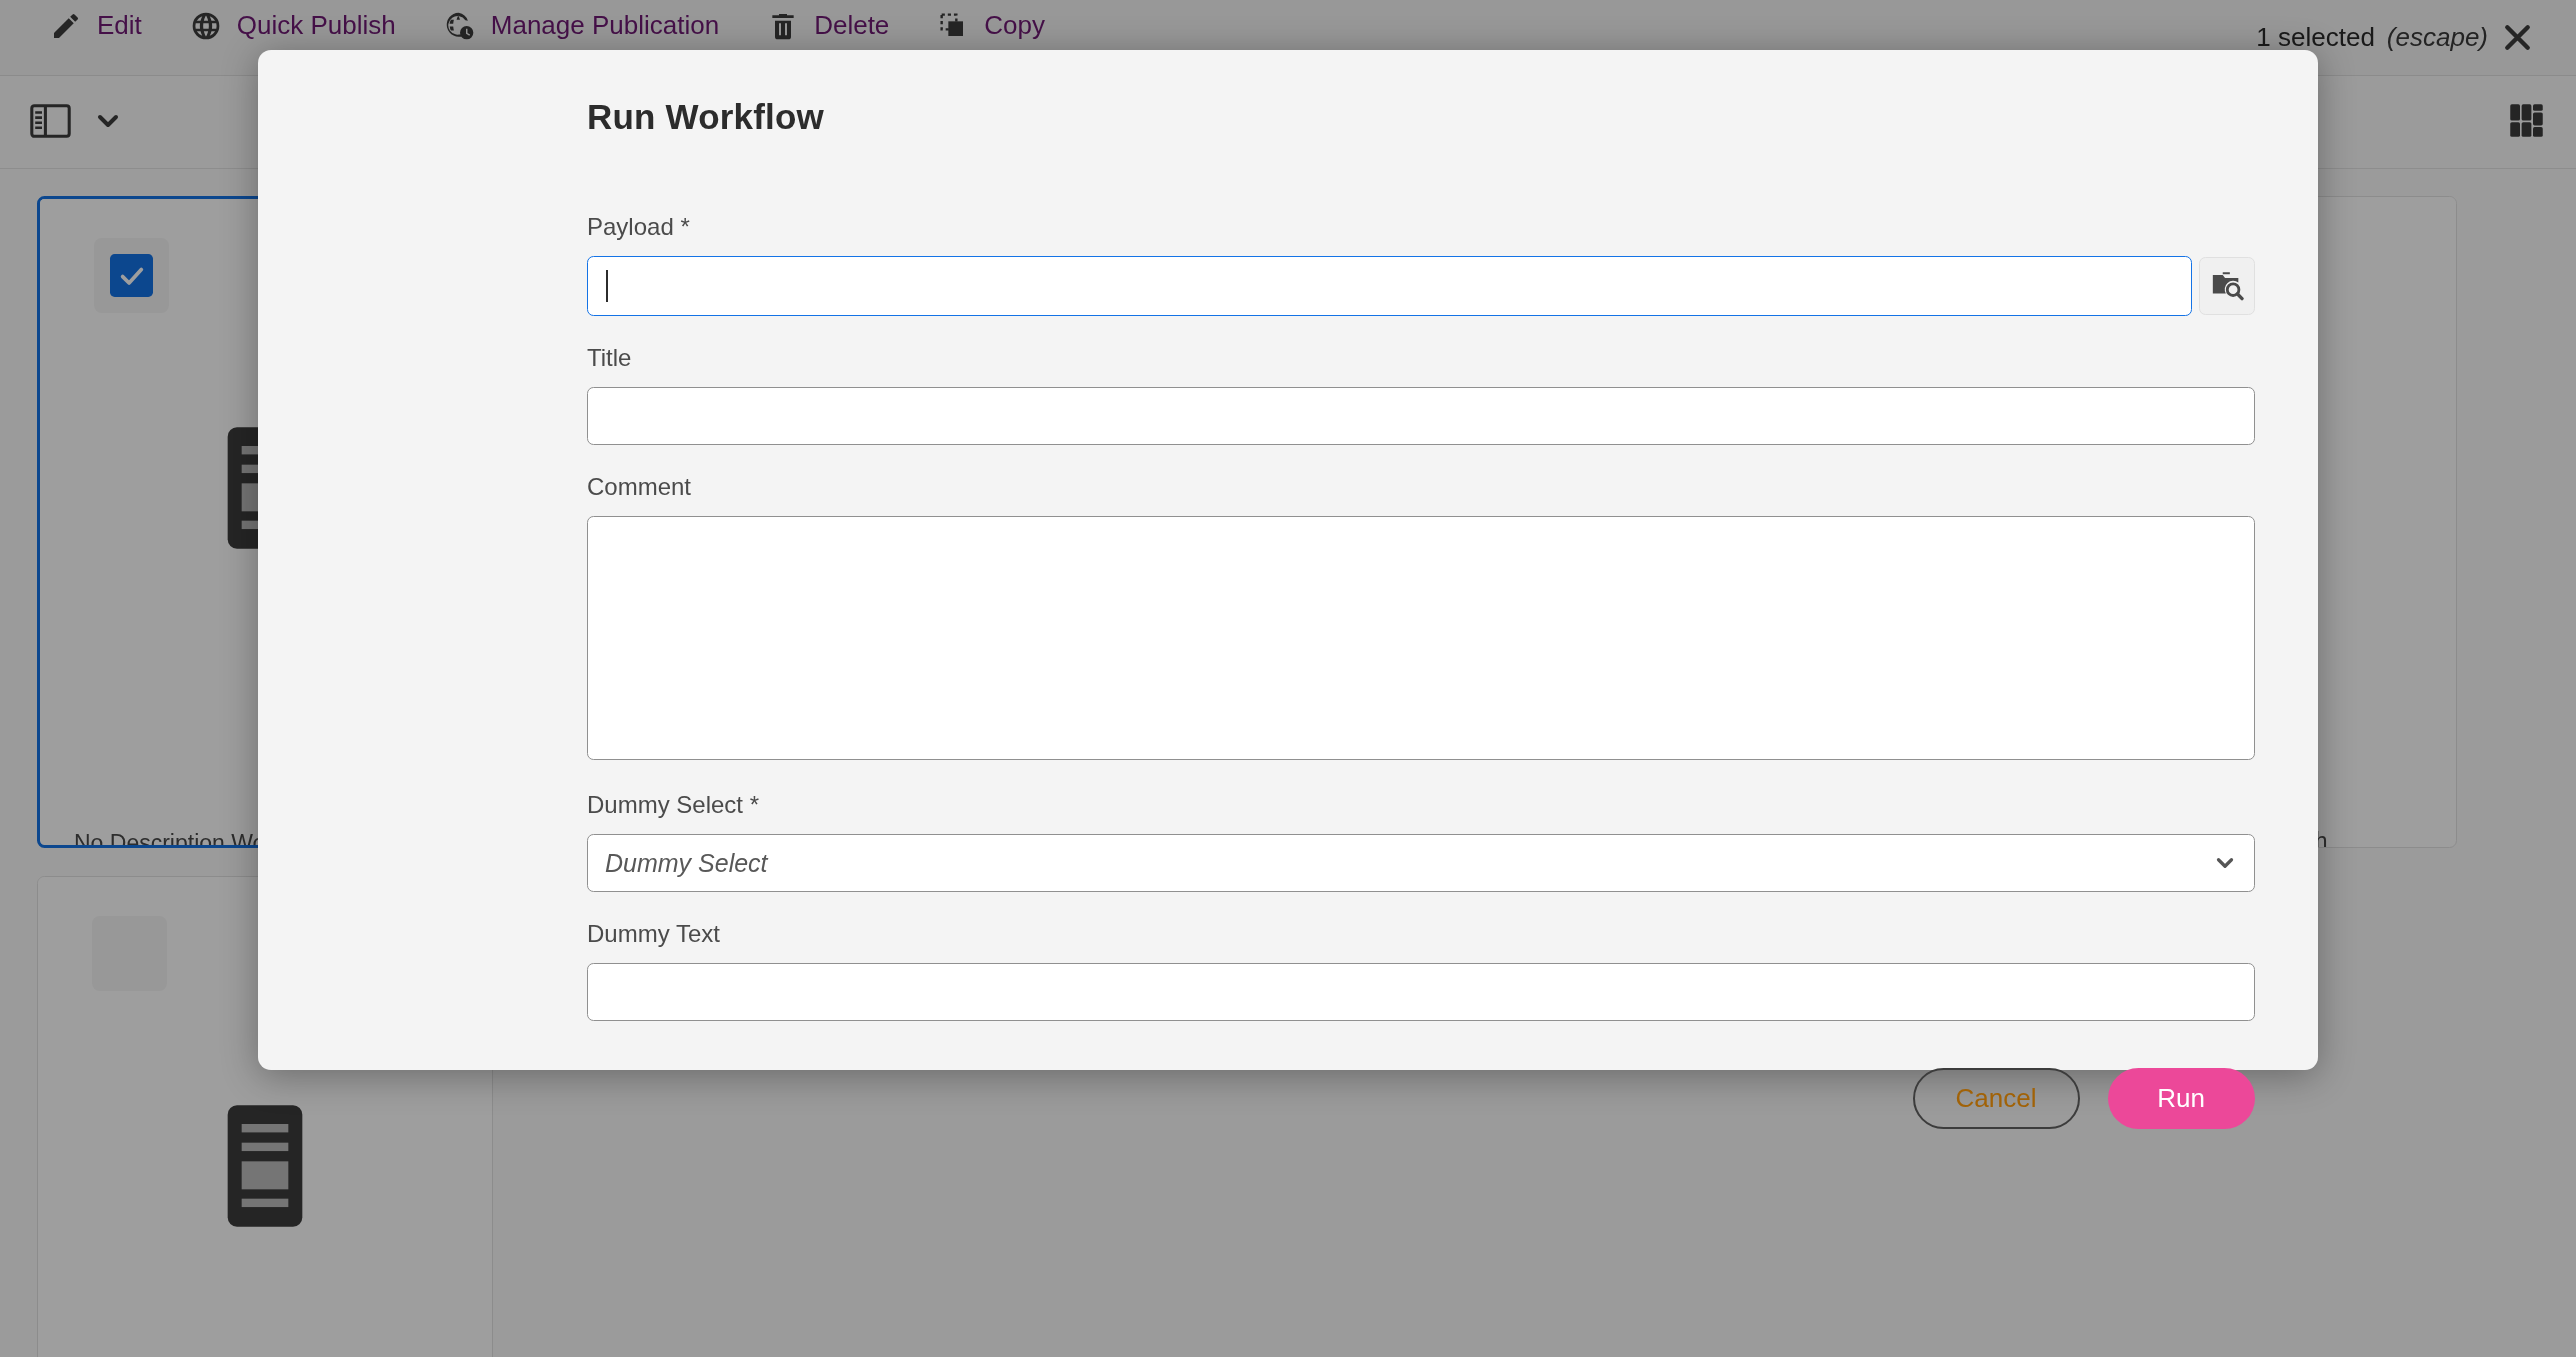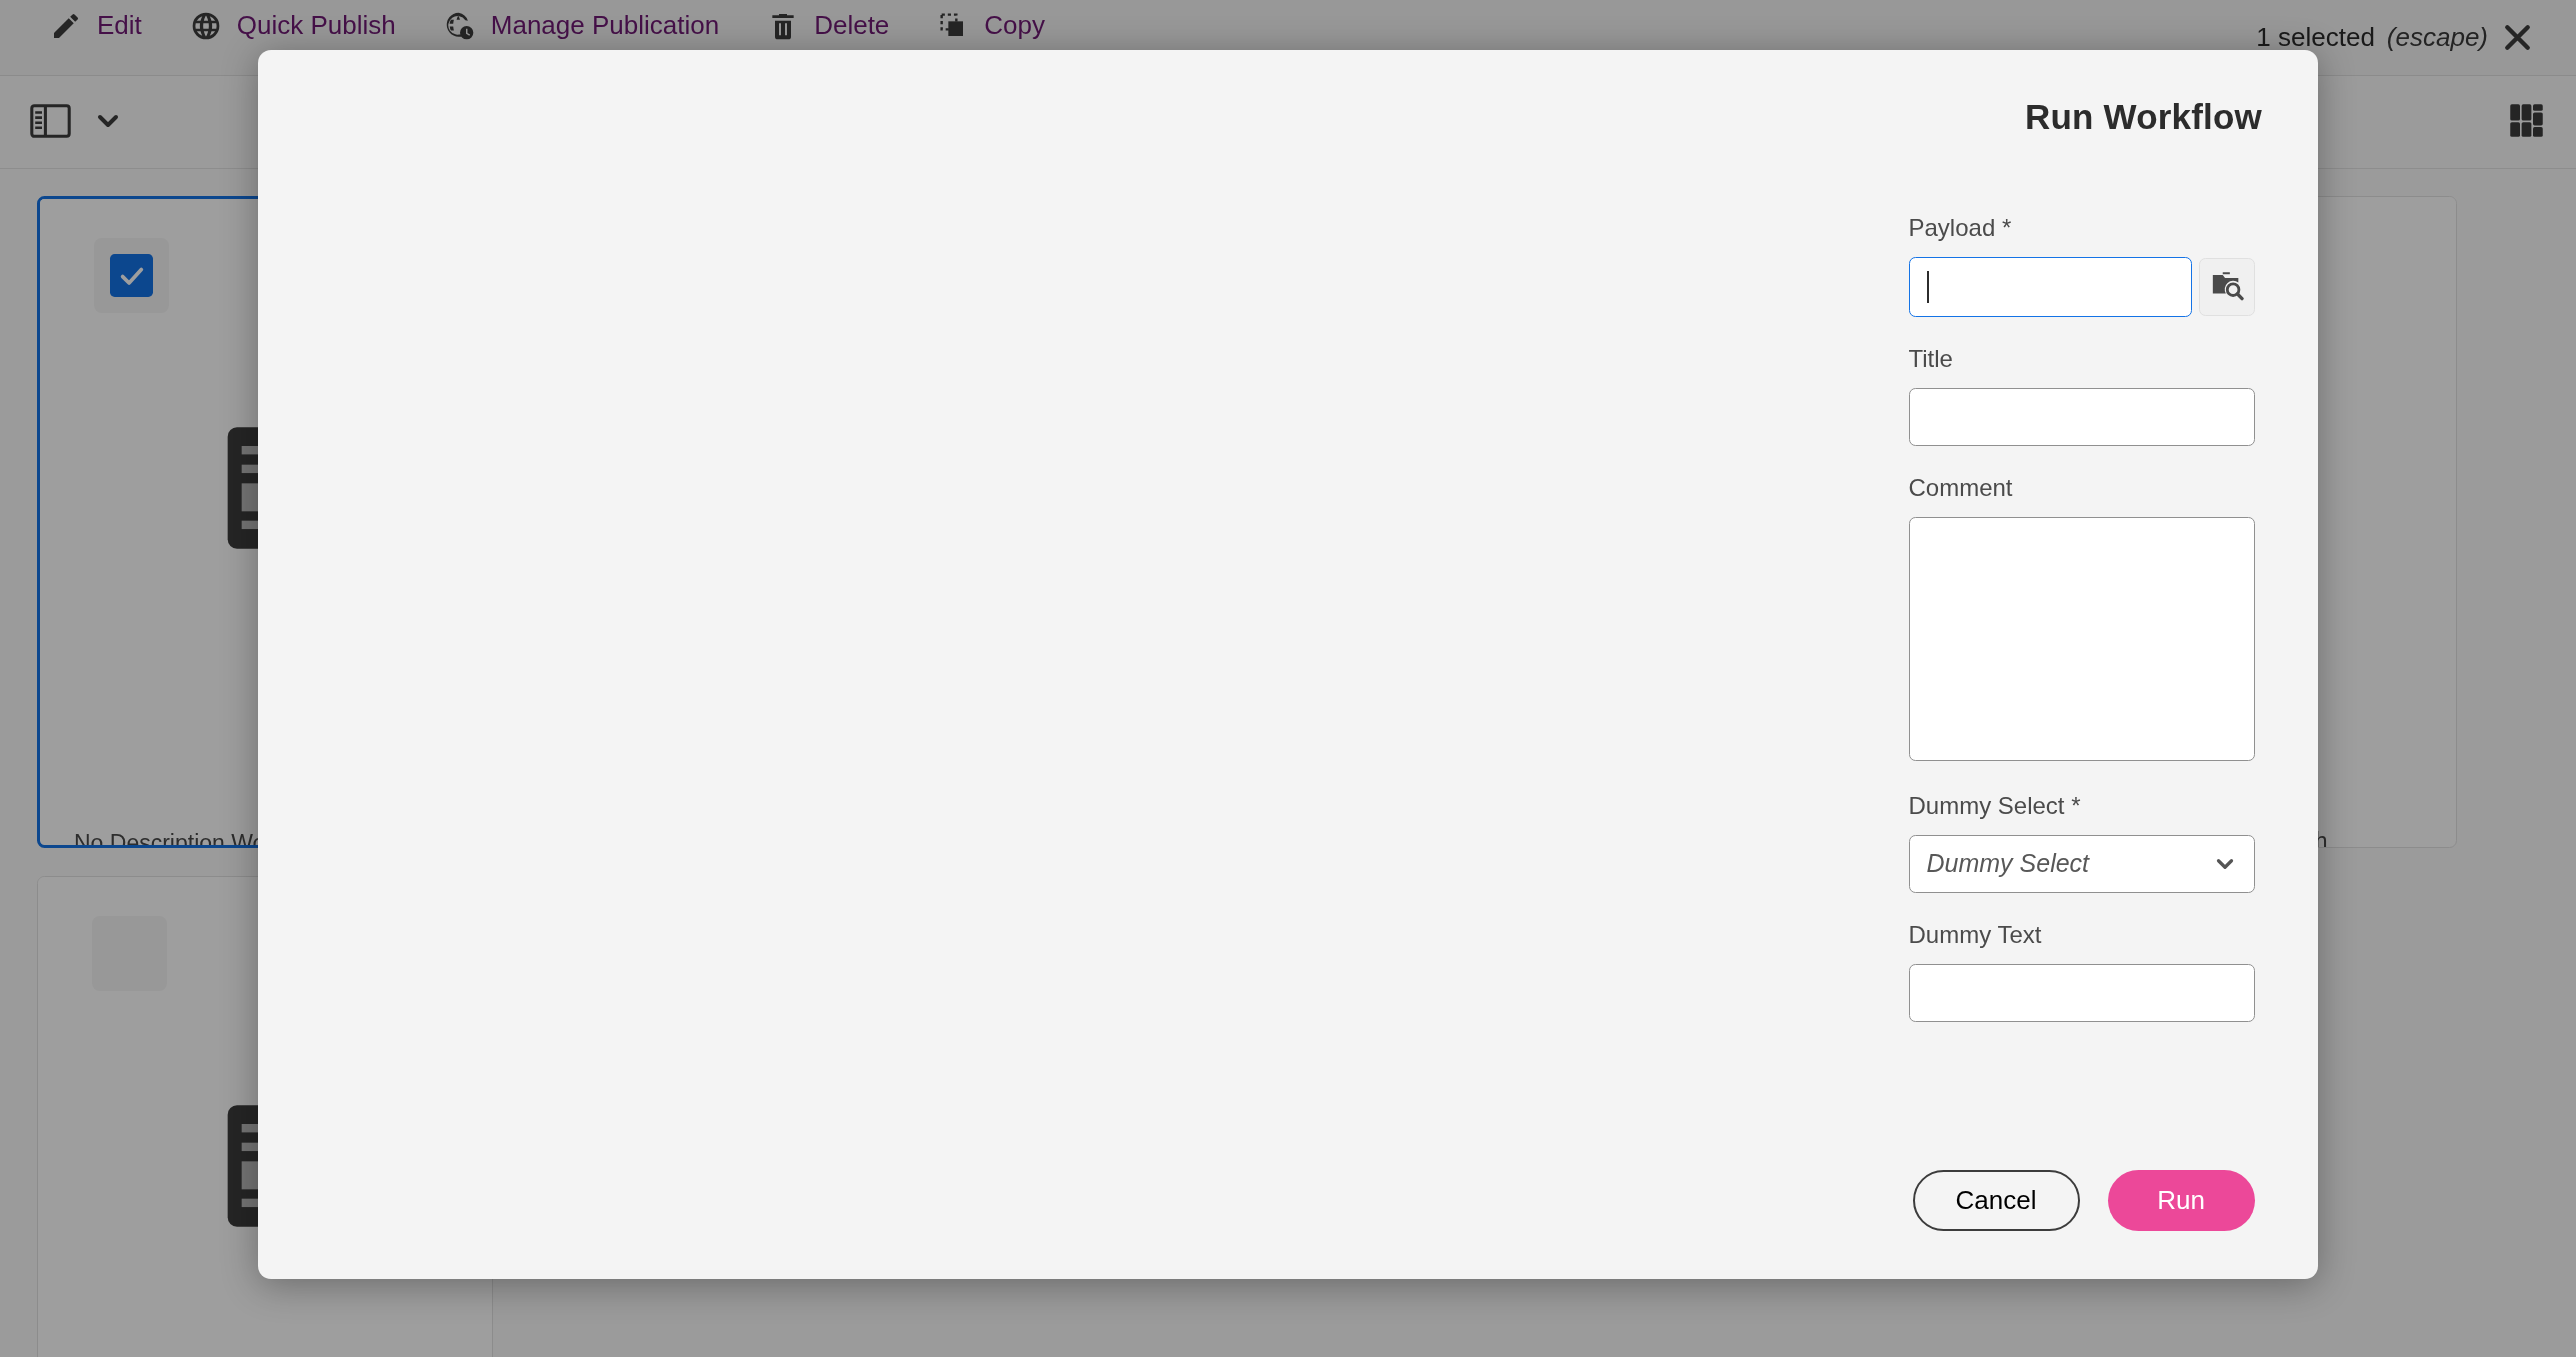--- a/index.html
+++ b/index.html
@@ -123,27 +123,27 @@
   .card-desc {
     padding: 24px 34px 0 34px;
     font-size: 23px; color: #4a4a4a;
     line-height: 1.5;
   }
 
   
   .modal {
     position: absolute;
     left: 258px; top: 50px;
-    width: 2060px; height: 1229px;
+    width: 2060px; height: 1020px;
     background: #f4f4f4;
     border-radius: 13px;
     box-shadow: 0 5.6px 37px rgba(0,0,0,0.32);
     z-index: 100;
     padding: 0 56px;
-    display: flex; flex-direction: column; align-items: flex-end;
+    display: flex; flex-direction: column;
   }
   .modal-title {
     font-size: 35px;
     font-weight: bold;
     color: #2c2c2c;
     padding: 47px 0 0 273px;
     letter-spacing: 0.2px;
   }
   .modal-divider {
     height: 0.9px;
@@ -255,21 +255,21 @@
     height: 61px;
     border-radius: 31px;
     padding: 0 41px;
     cursor: pointer;
     font-family: "Liberation Sans", sans-serif;
     display: flex; align-items: center; justify-content: center;
   }
   .btn-cancel {
     background: transparent;
     border: 2.8px solid #3c3c3c;
-    color: #000000;
+    color: #a16207;
     min-width: 147px;
   }
   .btn-run {
     background: #ec4899;
     border: none;
     color: #ffffff;
     min-width: 147px;
   }
   .modal-title, .modal-divider { margin-left: 0; }
 </style>

